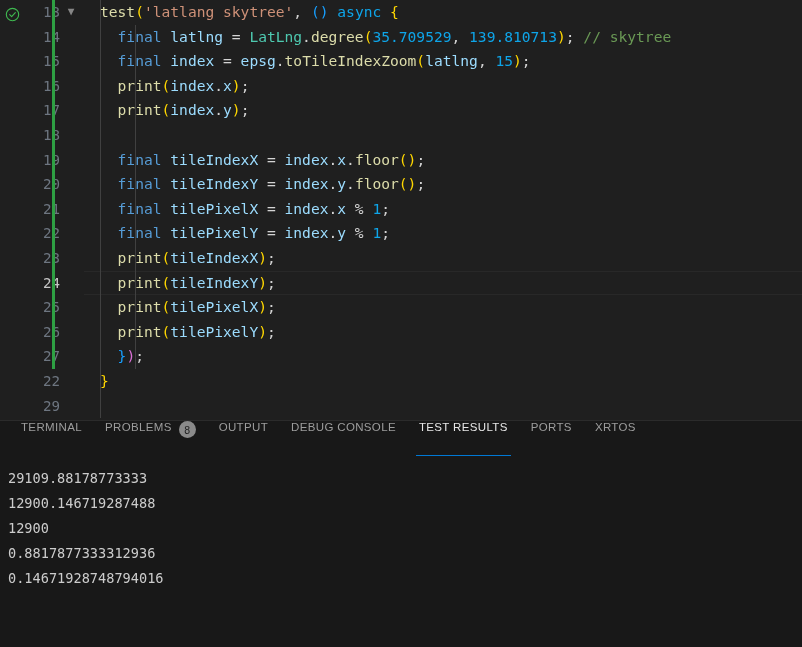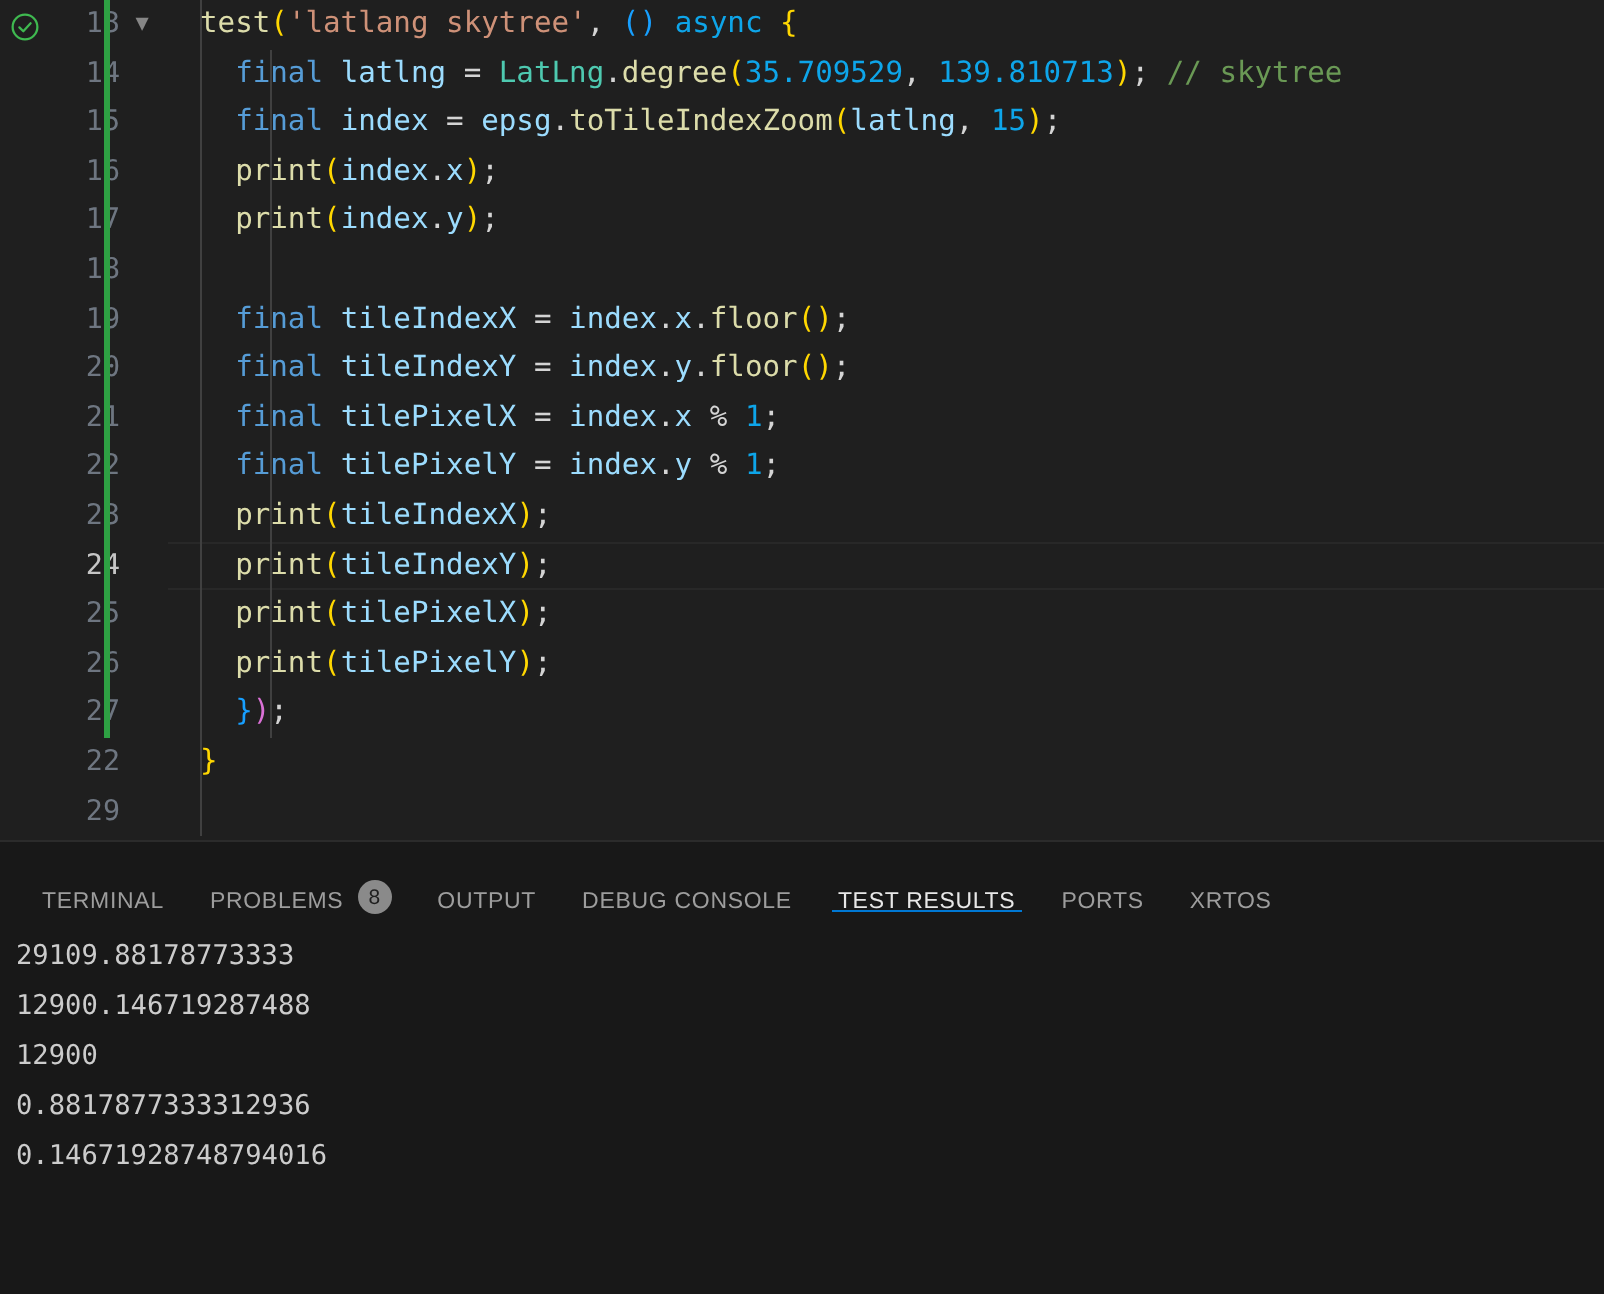--- a/index.html
+++ b/index.html
@@ -150,21 +150,21 @@
     display: flex;
     align-items: center;
     padding-left: 18px;
     background: #181818;
     position: relative;
   }
   .ptab {
     position: relative;
     height: 36px;
     display: flex;
-    align-items: flex-end;
+    align-items: flex-start;
     margin-right: 17px;
     padding: 0 3px;
     font-family: "Liberation Sans", sans-serif;
     font-size: 11.5px;
     letter-spacing: 0.35px;
     color: #9d9d9d;
     cursor: pointer;
     white-space: nowrap;
   }
   .ptab.active { color: #e7e7e7; }

